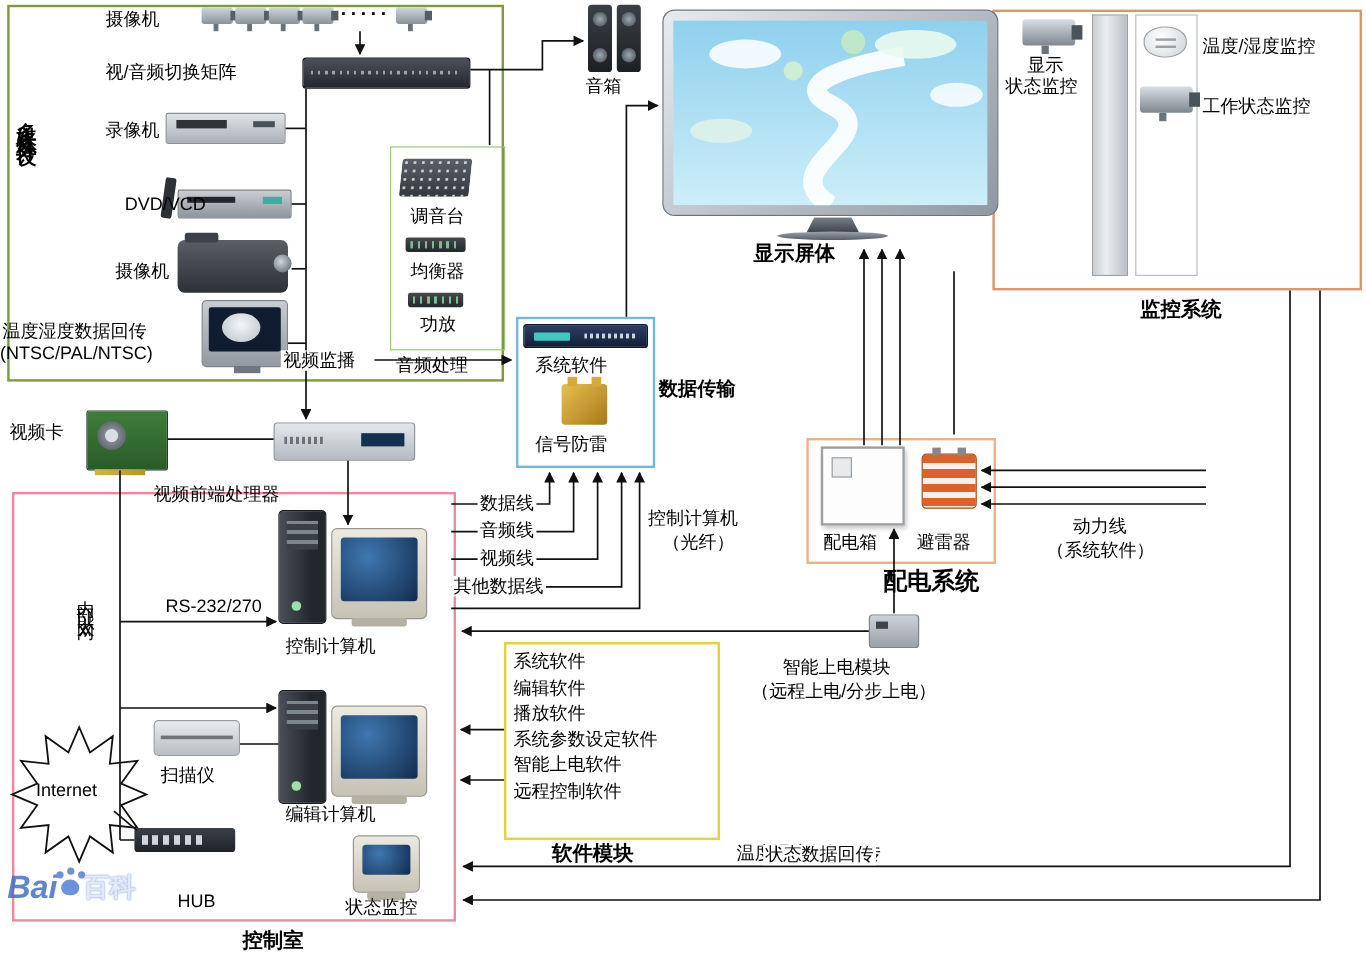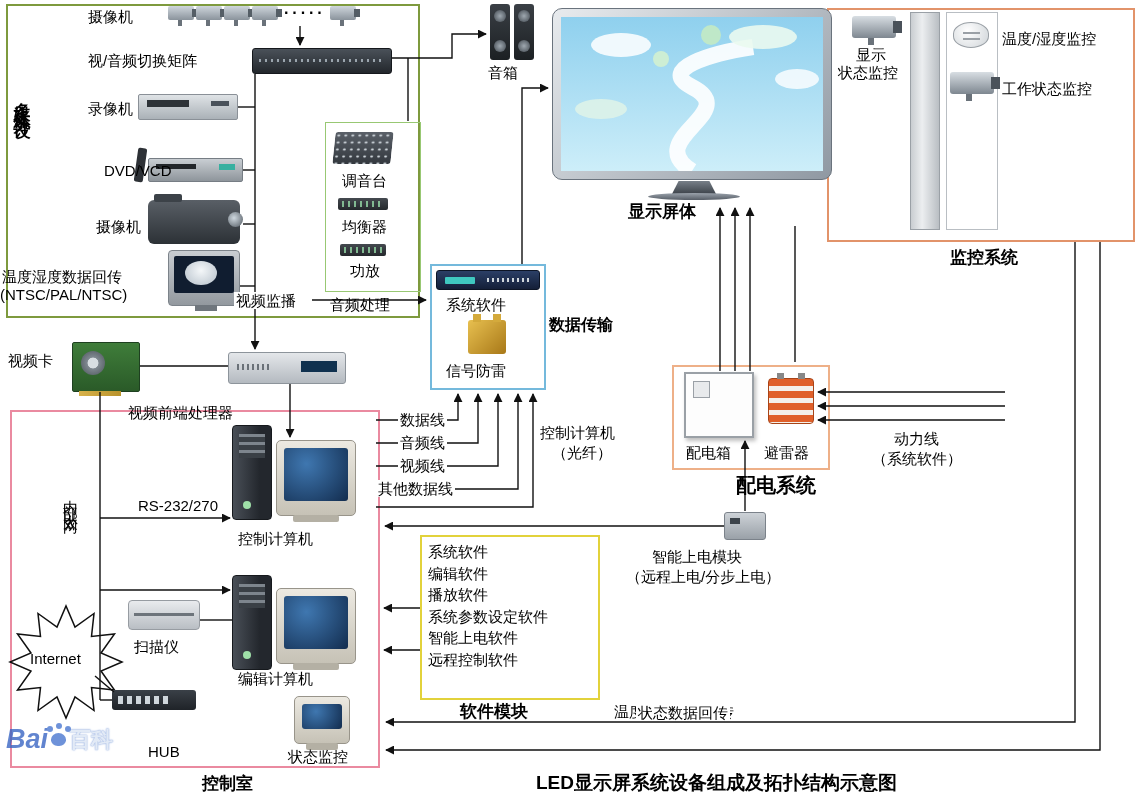--- a/index.html
+++ b/index.html
@@ -302,21 +302,20 @@
     <div class="sw-line">播放软件</div>
     <div class="sw-line">系统参数设定软件</div>
     <div class="sw-line">智能上电软件</div>
     <div class="sw-line">远程控制软件</div>
   </div>
   <div class="lb b" style="left:460px;top:702px;font-size:17px">软件模块</div>
 
   <div class="lb bg" style="left:612px;top:703px">温度湿度数据回传</div>
   <div class="lb bg" style="left:636px;top:704px">状态数据回传</div>
 
-  <div class="lb b" style="left:536px;top:772px;font-size:19px">LED显示屏系统设备组成及拓扑结构示意图</div>
 
   <div class="wm">
     <span class="p1">Bai</span>
     <span class="paw"></span>
     <span class="p2">百科</span>
   </div>
 
 </div>
 
 </body></html>

